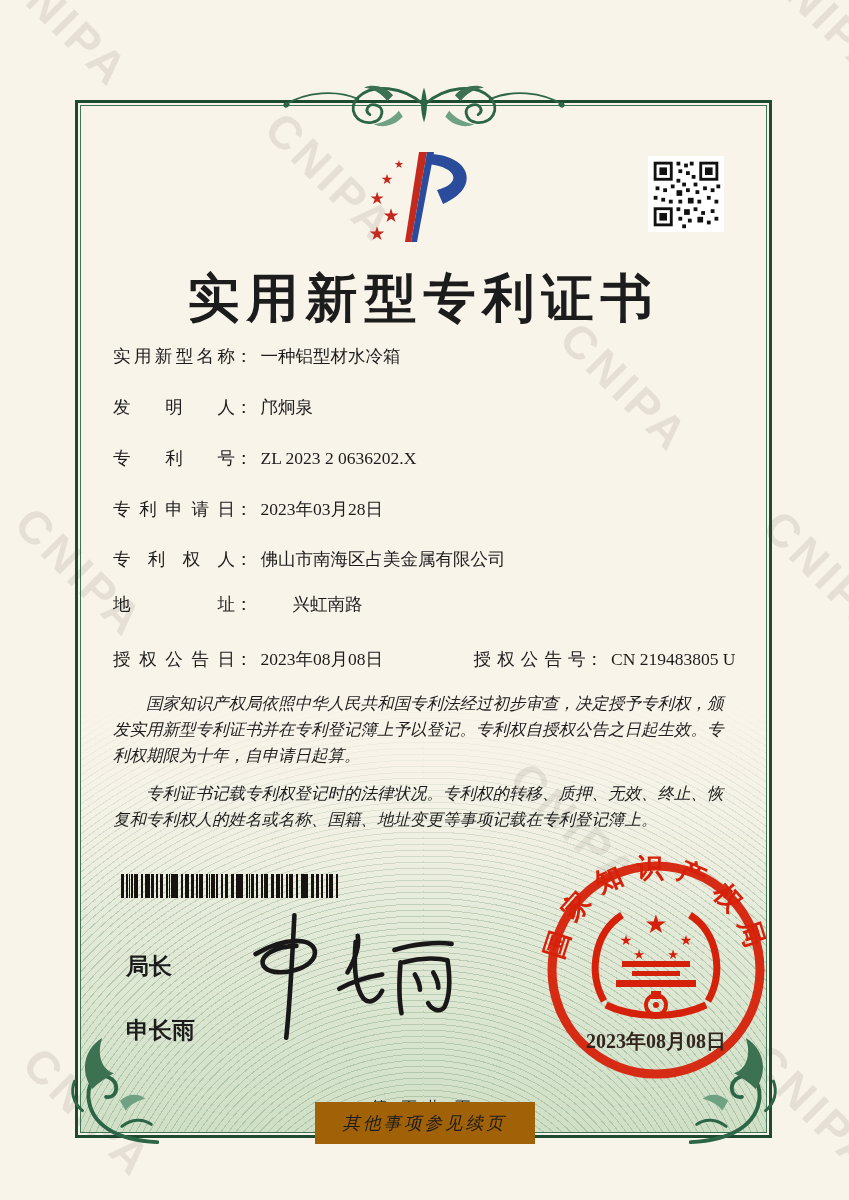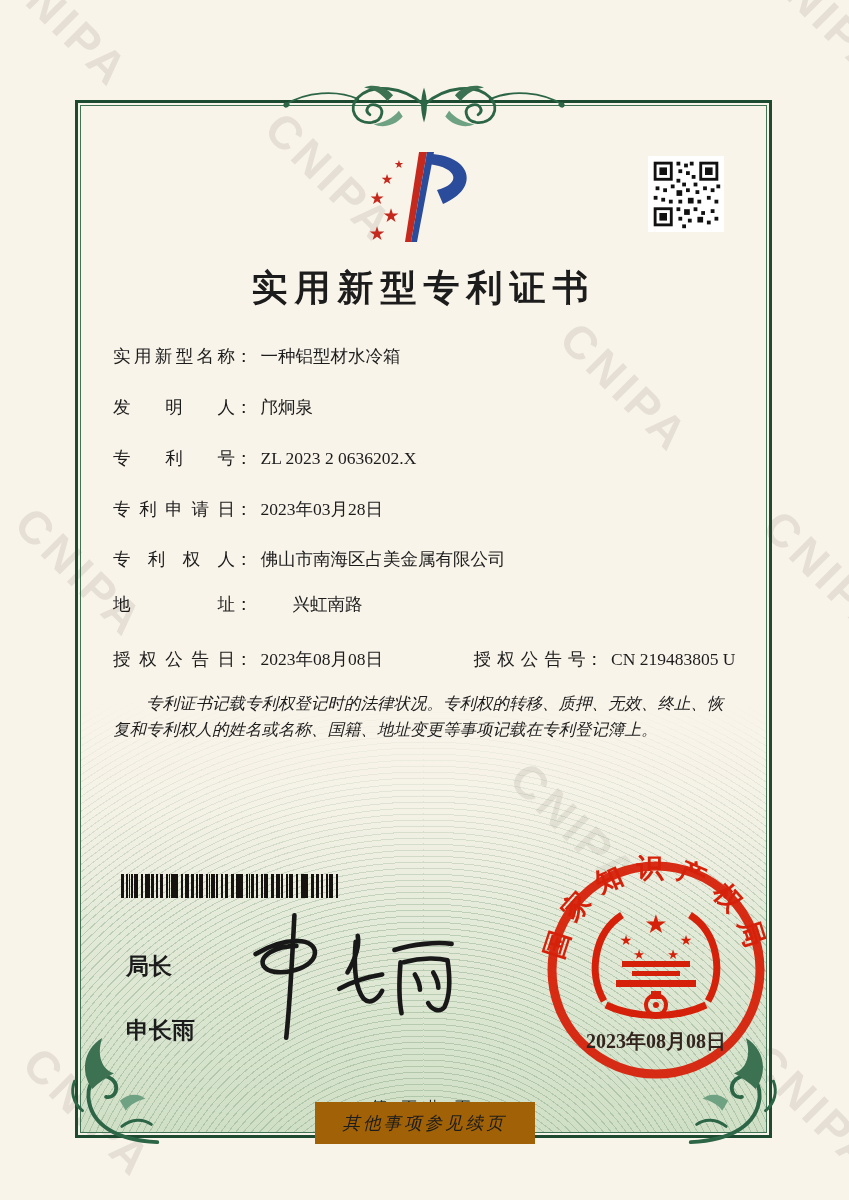--- a/index.html
+++ b/index.html
@@ -14,21 +14,21 @@
   .guilloche{position:absolute;left:0;right:0;bottom:0;height:430px;
      background:
        repeating-radial-gradient(circle at 50% 135%, rgba(96,138,100,0.30) 0 1px, rgba(0,0,0,0) 1px 6px),
        linear-gradient(to bottom, rgba(223,234,215,0) 0%, rgba(216,229,207,0.7) 55%, rgba(205,222,196,0.95) 100%);
      -webkit-mask-image:linear-gradient(to bottom, transparent 0%, #000 50%);
      mask-image:linear-gradient(to bottom, transparent 0%, #000 50%);}
   .cert-no{position:absolute;left:32px;top:36px;font-size:17.5px;letter-spacing:1px;}
   .logo{position:absolute;left:282px;top:40px;width:140px;height:100px;}
   .qr{position:absolute;left:567px;top:50px;width:76px;height:76px;background:#fff;}
   .title{position:absolute;left:0;top:158px;width:100%;text-align:center;
-         font-size:36px;font-weight:bold;letter-spacing:7px;}
+         font-size:52px;font-weight:bold;letter-spacing:7px;}
   .rows{position:absolute;left:32px;top:0;width:630px;font-size:17.5px;line-height:24px;}
   .row{position:absolute;left:0;display:flex;white-space:nowrap;justify-content:flex-end;}
   .lbl{display:inline-block;width:122px;text-align:justify;text-align-last:justify;}
   .lbl.small{width:112px;}
   .colon{margin-right:8px;}
   .addr2{display:block;margin-left:32px;}
   .paras{position:absolute;left:32px;top:585px;width:618px;font-size:16.5px;line-height:26px;
          font-style:italic;}
   .paras p{margin:0 0 12px 0;text-indent:2em;}
   .barcode{position:absolute;left:40px;top:768px;width:220px;height:24px;background:
@@ -199,20 +199,21 @@
         <span class="lbl">授权公告日</span>
           <span class="colon">：</span>
           <span style="width:185px">2023年08月08日</span>
         <span class="lbl small" style="margin-left:28px">授权公告号</span>
           <span class="colon">：</span>
           <span>CN 219483805 U</span>
       </div>
     </div>
 
     <div class="paras">
+      <p>国家知识产权局依照中华人民共和国专利法经过初步审查，决定授予专利权，颁发实用新型专利证书并在专利登记簿上予以登记。专利权自授权公告之日起生效。专利权期限为十年，自申请日起算。</p>
       <p>专利证书记载专利权登记时的法律状况。专利权的转移、质押、无效、终止、恢复和专利权人的姓名或名称、国籍、地址变更等事项记载在专利登记簿上。</p>
     </div>
 
     <div class="barcode"></div>
 
     <div class="official">
       <div>局长</div>
       <div class="name">申长雨</div>
     </div>
 

